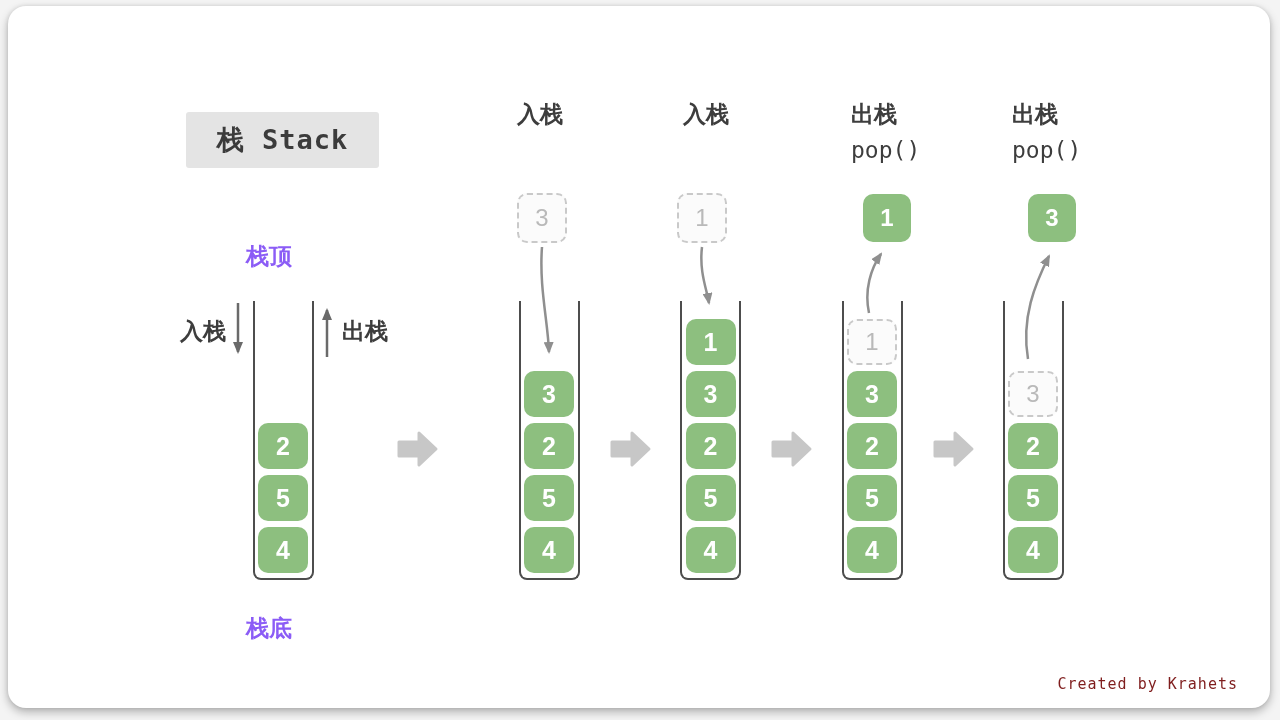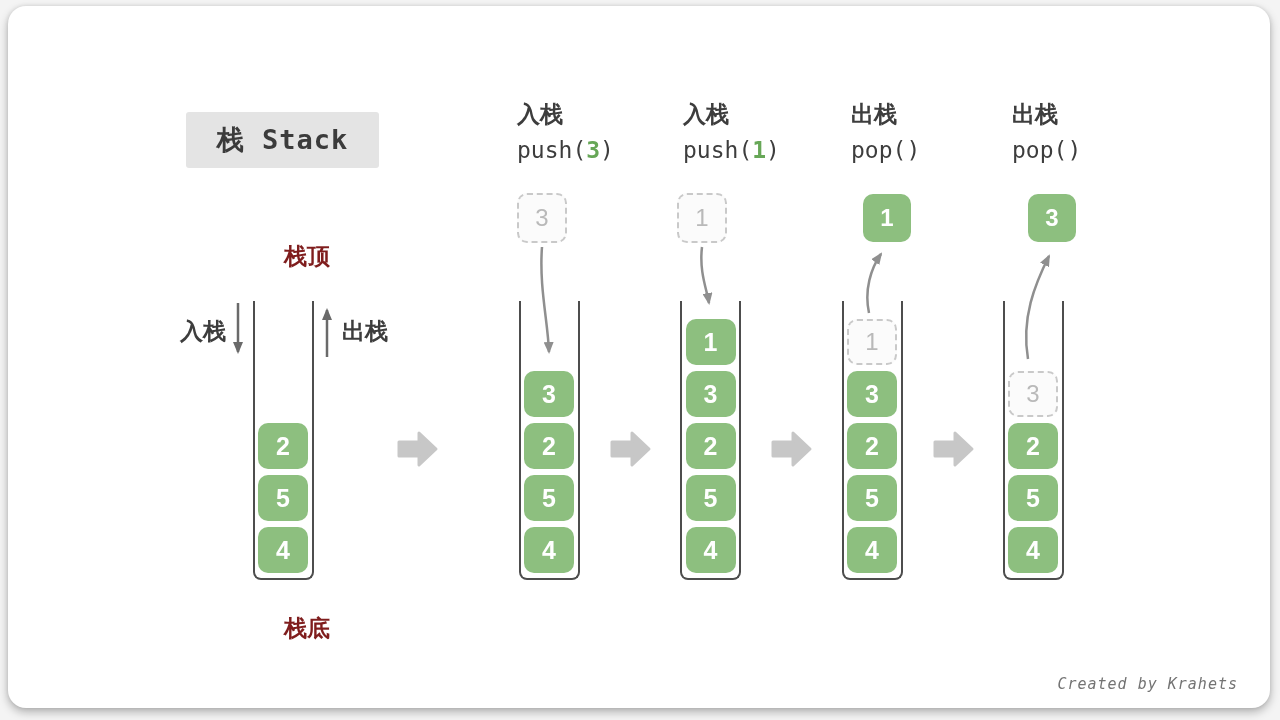--- a/index.html
+++ b/index.html
@@ -22,21 +22,21 @@
     font-size:27px;font-weight:600;color:#3b3b3b;letter-spacing:1px;
   }
   .op-col{top:103px;width:170px;}
   .op-cn{font-size:23px;font-weight:700;color:#3d3d3d;line-height:1;margin-bottom:13px;}
   .op-code{
     font-family:"DejaVu Sans Mono","Liberation Mono",monospace;
     font-size:23px;color:#3d3d3d;line-height:1;
   }
   .op-arg{color:#67a757;font-weight:700;}
   .side-label{font-size:23px;font-weight:700;color:#3d3d3d;line-height:1;}
-  .cap-label{width:84px;text-align:right;font-size:23px;font-weight:700;color:#7f1d1d;line-height:1;}
+  .cap-label{width:84px;text-align:left;font-size:23px;font-weight:700;color:#8b5cf6;line-height:1;}
   .stack-container{
     top:301px;width:57px;height:277px;background:#ffffff;
     border-left:2px solid #4d4d4d;border-right:2px solid #4d4d4d;border-bottom:2px solid #4d4d4d;
     border-radius:0 0 8px 8px;
   }
   .block{
     width:50px;height:46px;border-radius:10px;background:#8dbf7f;
     color:#ffffff;font-size:25px;font-weight:700;
     display:flex;align-items:center;justify-content:center;
   }
@@ -53,38 +53,36 @@
     display:flex;align-items:center;justify-content:center;
   }
   .float-solid{
     width:48px;height:48px;border-radius:10px;background:#8dbf7f;
     color:#ffffff;font-size:24px;font-weight:700;
     display:flex;align-items:center;justify-content:center;
   }
   .watermark{
     right:42px;top:675px;
     font-family:"DejaVu Sans Mono","Liberation Mono",monospace;
-    font-size:15px;color:#737373;letter-spacing:1px;font-style:italic;
+    font-size:15px;color:#7f1d1d;letter-spacing:1px;
   }
   svg.overlay{position:absolute;left:0;top:0;pointer-events:none;}
 </style>
 </head>
 <body>
 
 <div class="card"></div>
 
 <div class="abs title-box">栈 Stack</div>
 
 <div class="abs op-col" style="left:517px">
   <div class="op-cn">入栈</div>
-  <div class="op-code"><span>push(</span><span class="op-arg">3</span><span>)</span></div>
 </div>
 <div class="abs op-col" style="left:683px">
   <div class="op-cn">入栈</div>
-  <div class="op-code"><span>push(</span><span class="op-arg">1</span><span>)</span></div>
 </div>
 <div class="abs op-col" style="left:851px">
   <div class="op-cn">出栈</div>
   <div class="op-code"><span>pop(</span><span class="op-arg"></span><span>)</span></div>
 </div>
 <div class="abs op-col" style="left:1012px">
   <div class="op-cn">出栈</div>
   <div class="op-code"><span>pop(</span><span class="op-arg"></span><span>)</span></div>
 </div>
 

